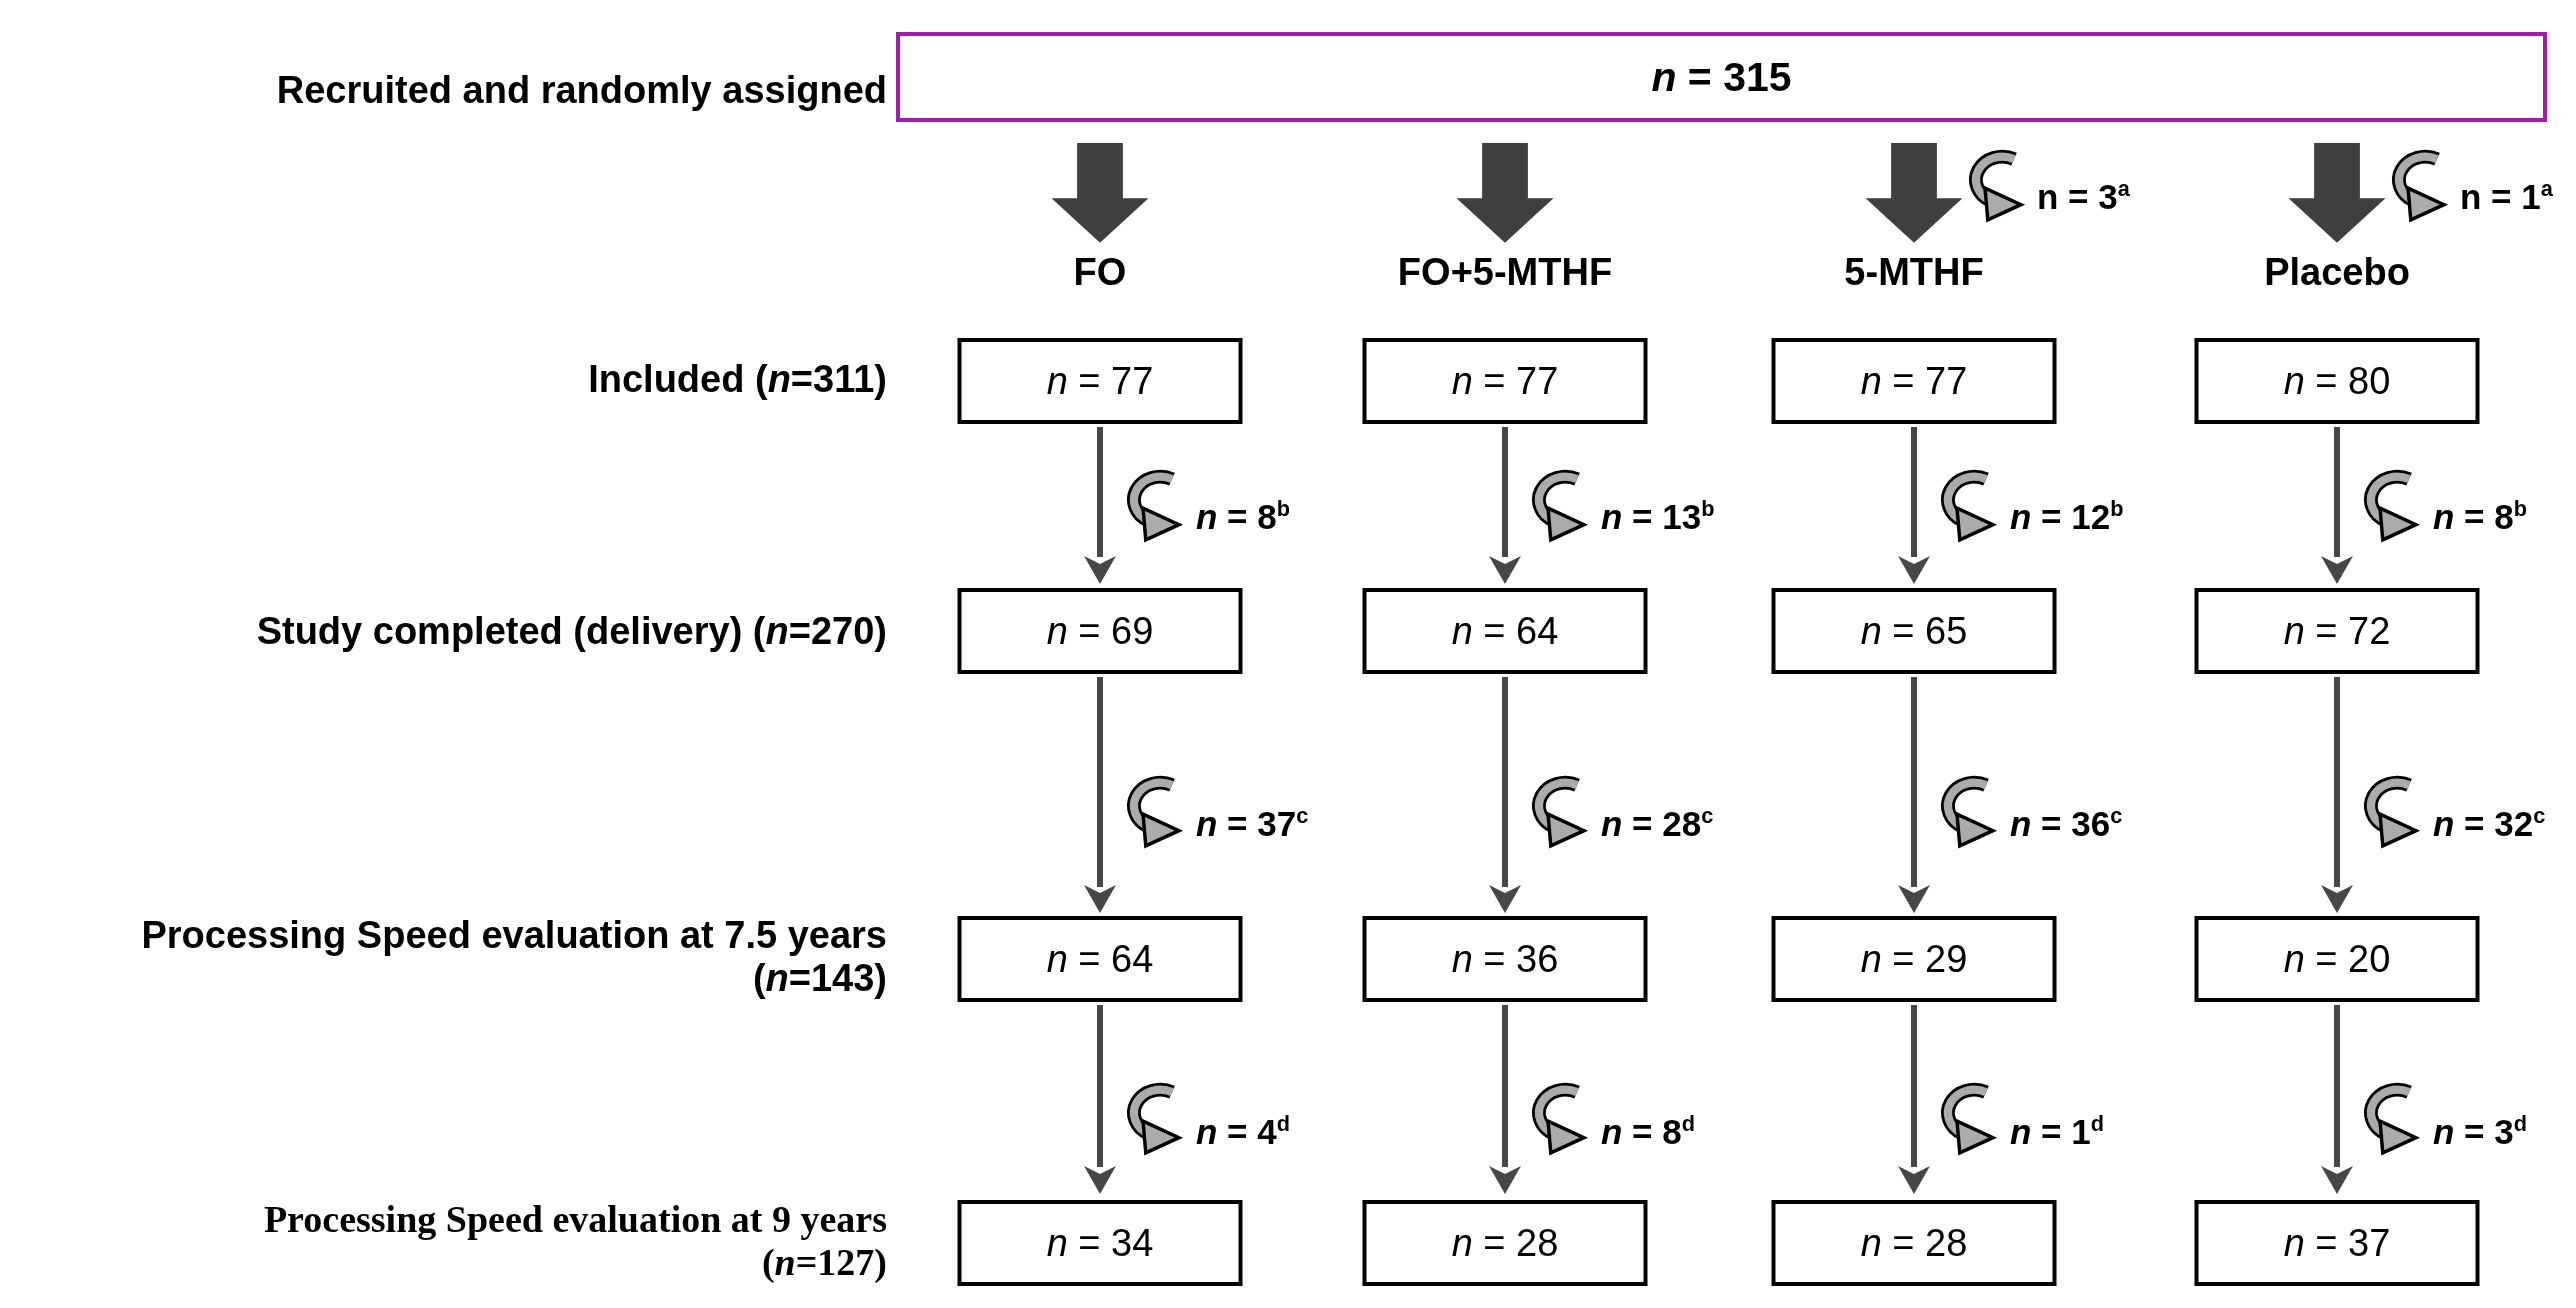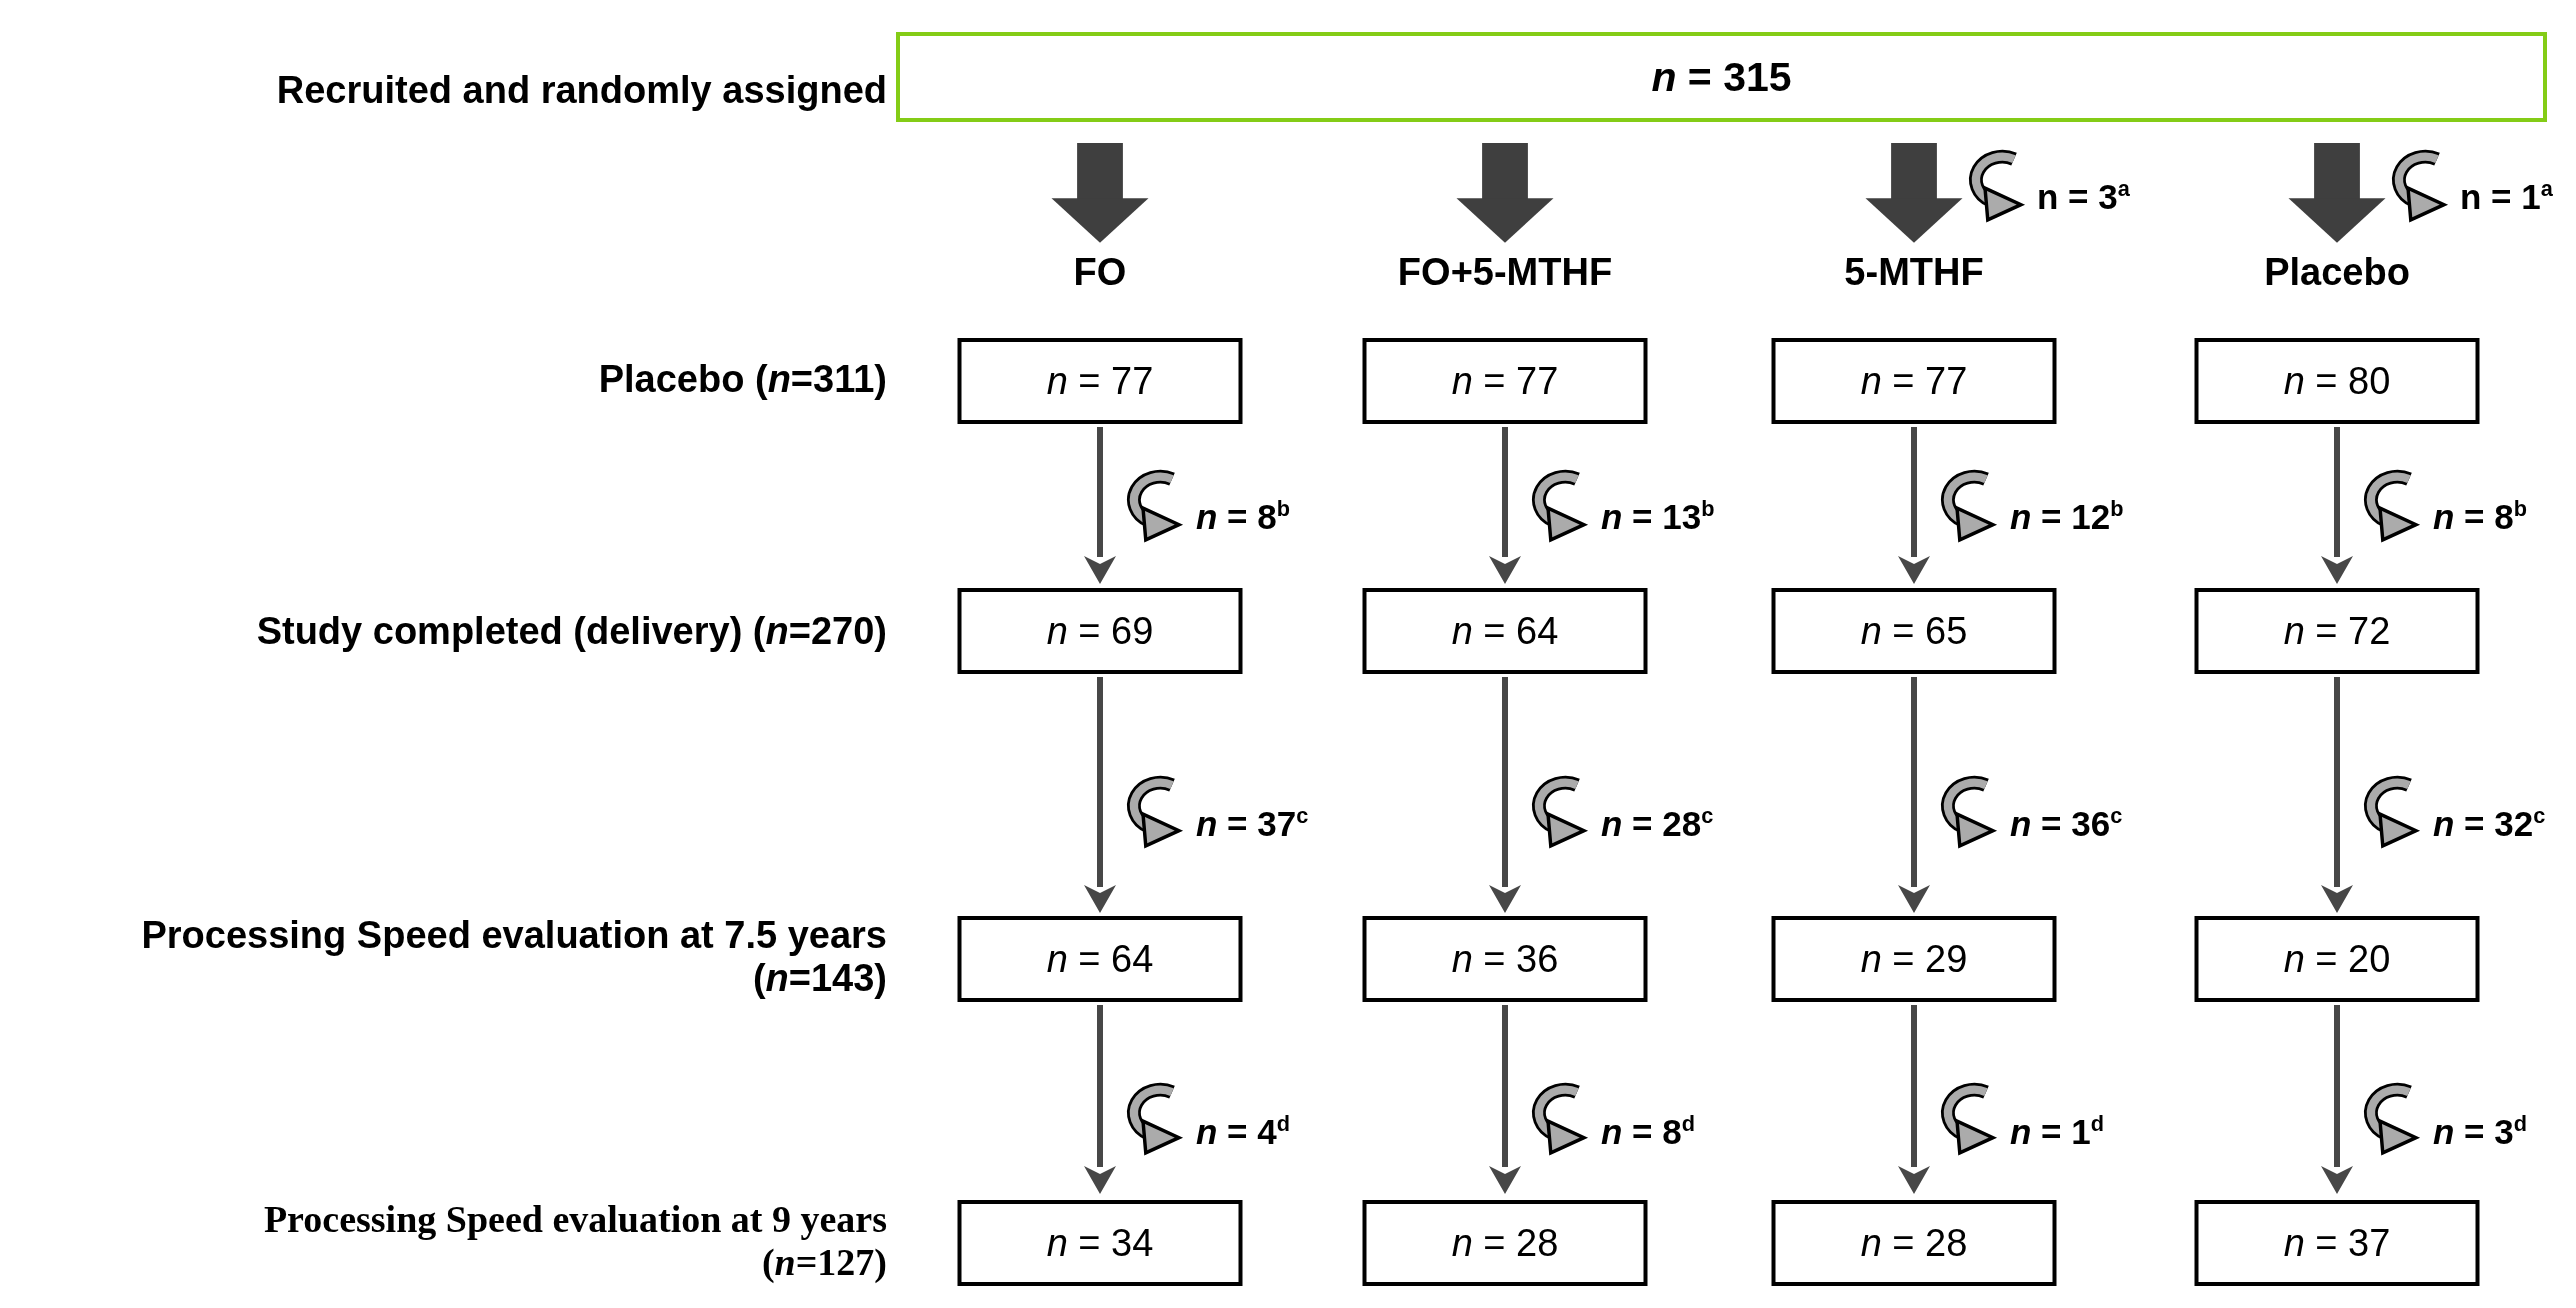--- a/index.html
+++ b/index.html
@@ -14,21 +14,21 @@
   }
   .rowlabel i{font-style:italic;}
   .recruited{top:69px;}
   .included{top:358px;}
   .completed{top:610px;}
   .ps75{top:914px;}
   .ps9{top:1198px;font-family:Liberation Serif, serif;}
   
   .topbox{
     position:absolute;left:896px;top:32px;width:1643px;height:82px;
-    border:4px solid #84cc16;background:#fff;
+    border:4px solid #a21caf;background:#fff;
     display:flex;align-items:center;justify-content:center;
     font-size:41px;font-weight:bold;
   }
   .topbox i,.box i{font-style:italic;}
   
   .col1{--cx:1100px;}
   .col2{--cx:1505px;}
   .col3{--cx:1914px;}
   .col4{--cx:2337px;}
   .colhead{
@@ -88,21 +88,21 @@
     </g>
   </defs>
 </svg>
 
 <div class="canvas">
 
   <div class="rowlabel recruited">
     <span>Recruited and randomly assigned</span>
   </div>
   <div class="rowlabel included">
-    <span>Placebo (</span><i>n</i><span>=311)</span>
+    <span>Included (</span><i>n</i><span>=311)</span>
   </div>
   <div class="rowlabel completed">
     <span>Study completed (delivery) (</span><i>n</i><span>=270)</span>
   </div>
   <div class="rowlabel ps75">
     <div>Processing Speed evaluation at 7.5 years</div>
     <div><span>(</span><i>n</i><span>=143)</span></div>
   </div>
   <div class="rowlabel ps9">
     <div>Processing Speed evaluation at 9 years</div>

